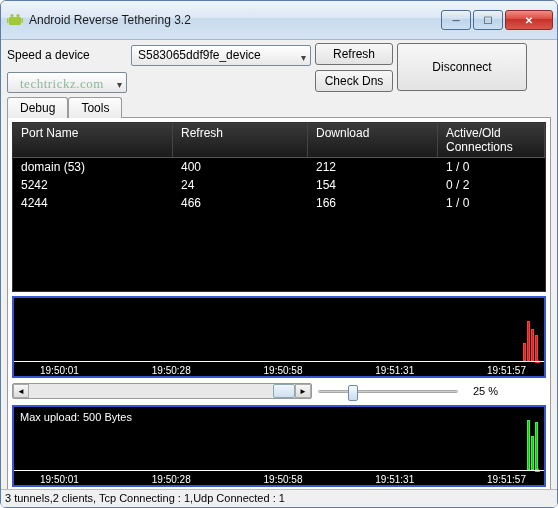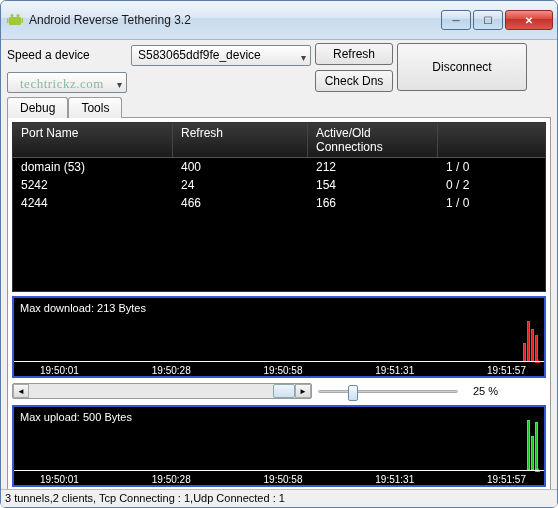--- a/index.html
+++ b/index.html
@@ -101,20 +101,21 @@
   <div class="tabs">
     <div class="tab">Debug</div>
     <div class="tab">Tools</div>
   </div>
 
   <div class="tab-body">
     <div class="grid-area">
       <div class="grid-head">
         <div class="cell">Port Name</div>
         <div class="cell">Refresh</div>
+        <div class="cell">Download</div>
         <div class="cell">Active/Old Connections</div>
       </div>
       <div class="grid-row">
         <div class="cell">domain (53)</div>
         <div class="cell">400</div>
         <div class="cell">212</div>
         <div class="cell">1 / 0</div>
       </div>
       <div class="grid-row">
         <div class="cell">5242</div>
@@ -124,21 +125,20 @@
       </div>
       <div class="grid-row">
         <div class="cell">4244</div>
         <div class="cell">466</div>
         <div class="cell">166</div>
         <div class="cell">1 / 0</div>
       </div>
     </div>
 
     <div class="chart">
-      <div class="chart-label">Max download: 213 Bytes</div>
       <div class="bars">
         <div class="bar red" style="height:18px"></div>
         <div class="bar red" style="height:40px"></div>
         <div class="bar red" style="height:32px"></div>
         <div class="bar red" style="height:26px"></div>
       </div>
       <span class="tri red">▲</span>
       <div class="axis"></div>
       <div class="ticks">
         <span>19:50:01</span>

